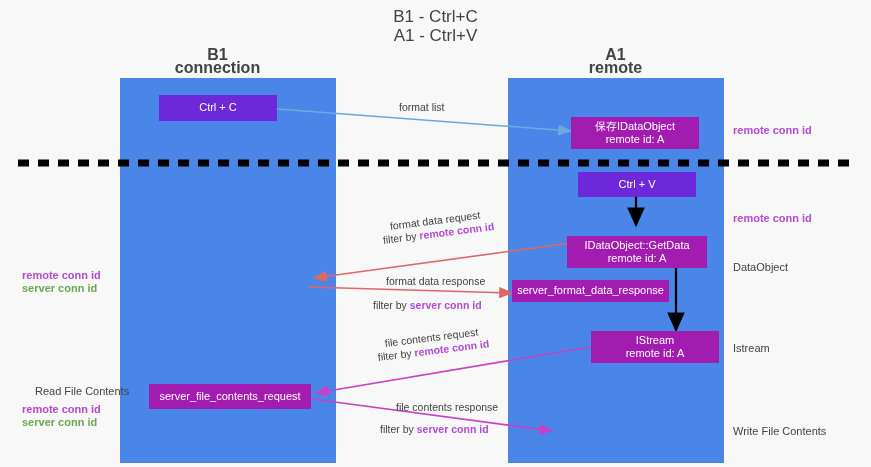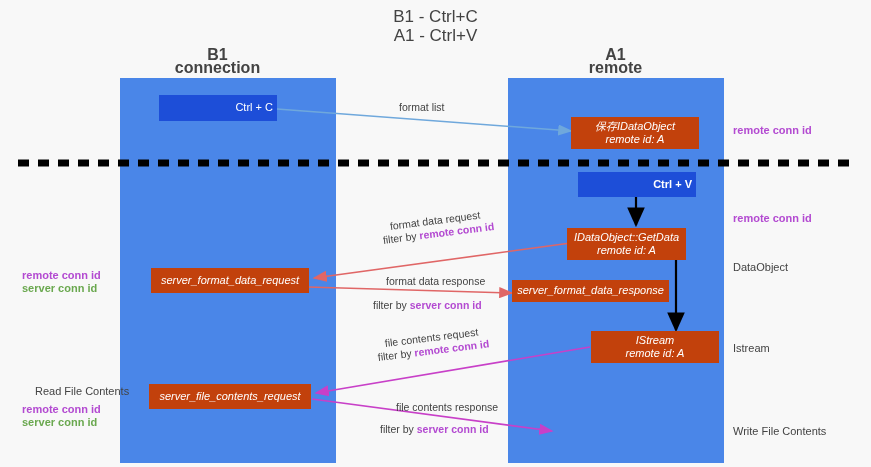--- a/index.html
+++ b/index.html
@@ -26,22 +26,22 @@
   
   .node{
     position:absolute;
     display:flex;flex-direction:column;
     align-items:center;justify-content:center;
     color:#ffffff;font-size:11px;line-height:13.5px;
     text-align:center;
     box-sizing:border-box;
     padding:2px 4px;
   }
-  .node.green{background:#1d4ed8;align-items:flex-end;}
-  .node.orange{background:#c2410c;font-style:italic;}
+  .node.green{background:#6d28d9;}
+  .node.orange{background:#a21caf;}
   .node .l2{font-size:11px;}
 
   
   .anno{position:absolute;font-size:11px;line-height:14px;}
   .anno.purple{color:#b34ad1;font-weight:bold;}
   .anno.green{color:#6aa84f;font-weight:bold;}
   .anno.grey{color:#434343;}
   .anno.right{text-align:left;}
   .anno.leftal{text-align:left;}
 
@@ -127,32 +127,29 @@
 
   <div class="node green" style="left:159px;top:95px;width:118px;height:26px;">
     <div>Ctrl + C</div>
   </div>
 
   <div class="node orange" style="left:571px;top:117px;width:128px;height:32px;">
     <div>保存IDataObject</div>
     <div class="l2">remote id: A</div>
   </div>
 
-  <div class="node green" style="left:578px;top:172px;width:118px;height:25px;font-weight:bold;">
+  <div class="node green" style="left:578px;top:172px;width:118px;height:25px;">
     <div>Ctrl + V</div>
   </div>
 
-  <div class="node orange" style="left:567px;top:228px;width:119px;height:32px;">
+  <div class="node orange" style="left:567px;top:236px;width:140px;height:32px;">
     <div>IDataObject::GetData</div>
     <div class="l2">remote id: A</div>
   </div>
 
-  <div class="node orange" style="left:151px;top:268px;width:158px;height:25px;">
-    <div>server_format_data_request</div>
-  </div>
 
   <div class="node orange" style="left:512px;top:280px;width:157px;height:22px;">
     <div>server_format_data_response</div>
   </div>
 
   <div class="node orange" style="left:591px;top:331px;width:128px;height:32px;">
     <div>IStream</div>
     <div class="l2">remote id: A</div>
   </div>
 

